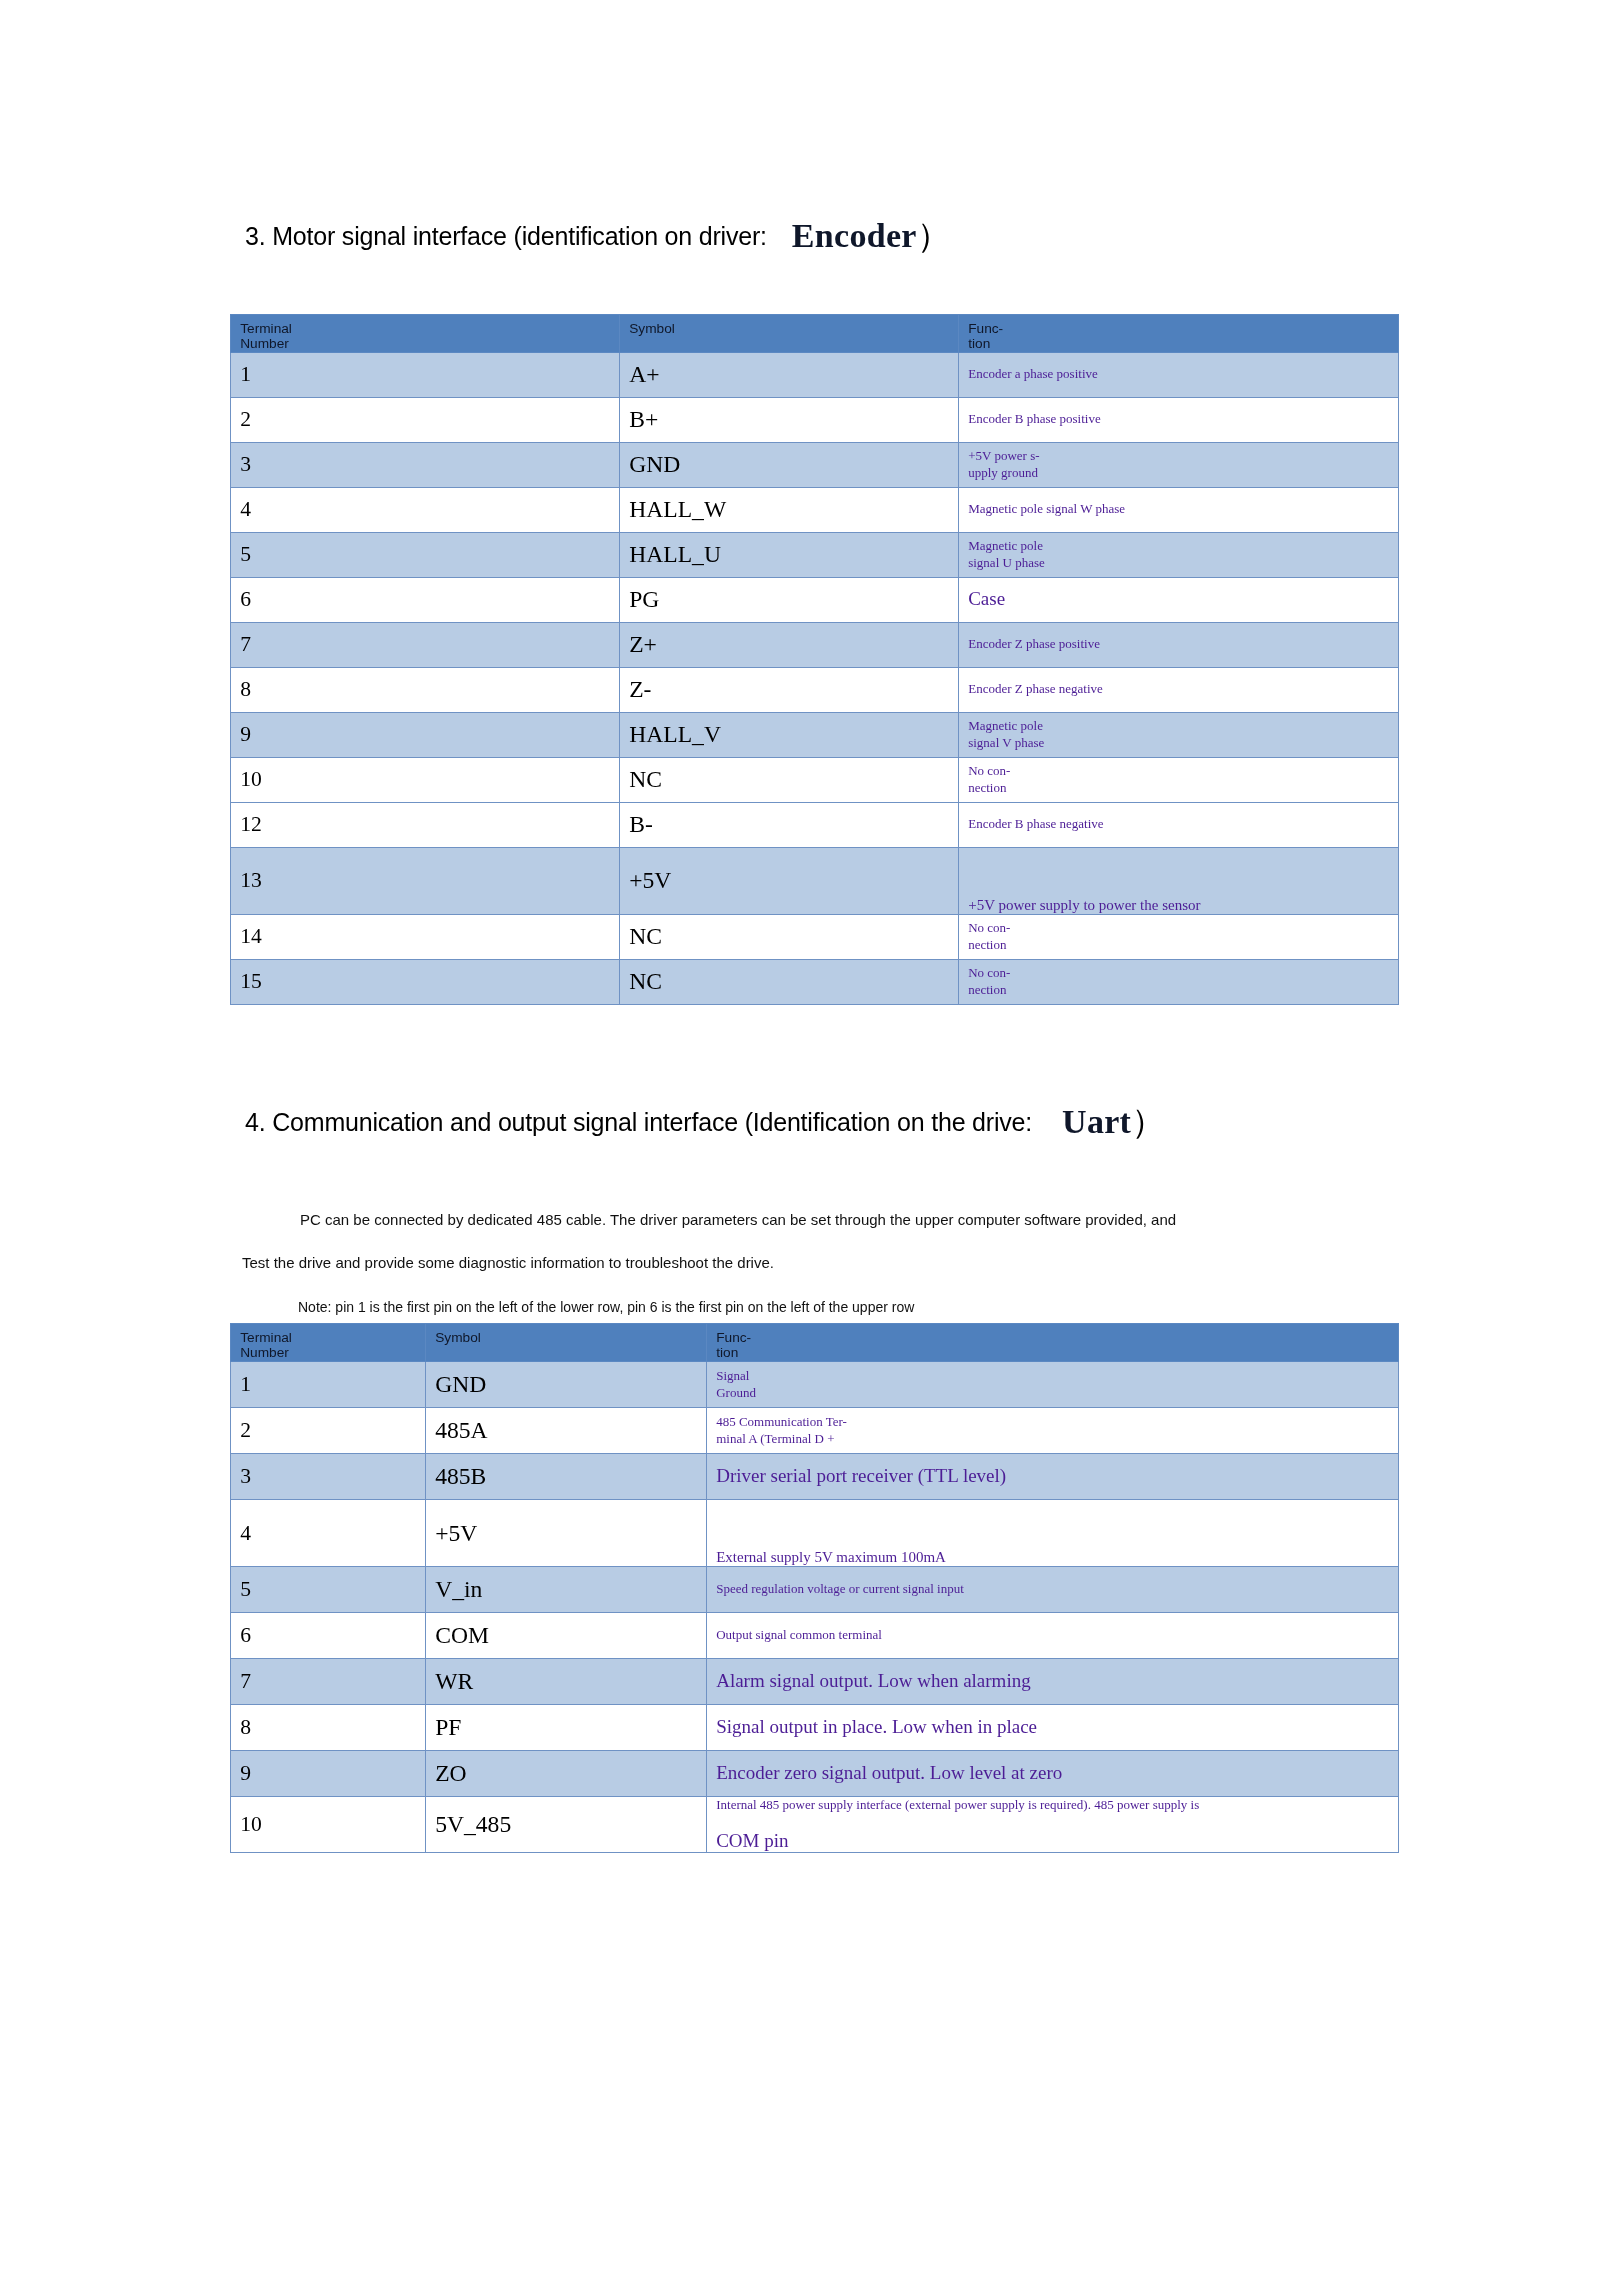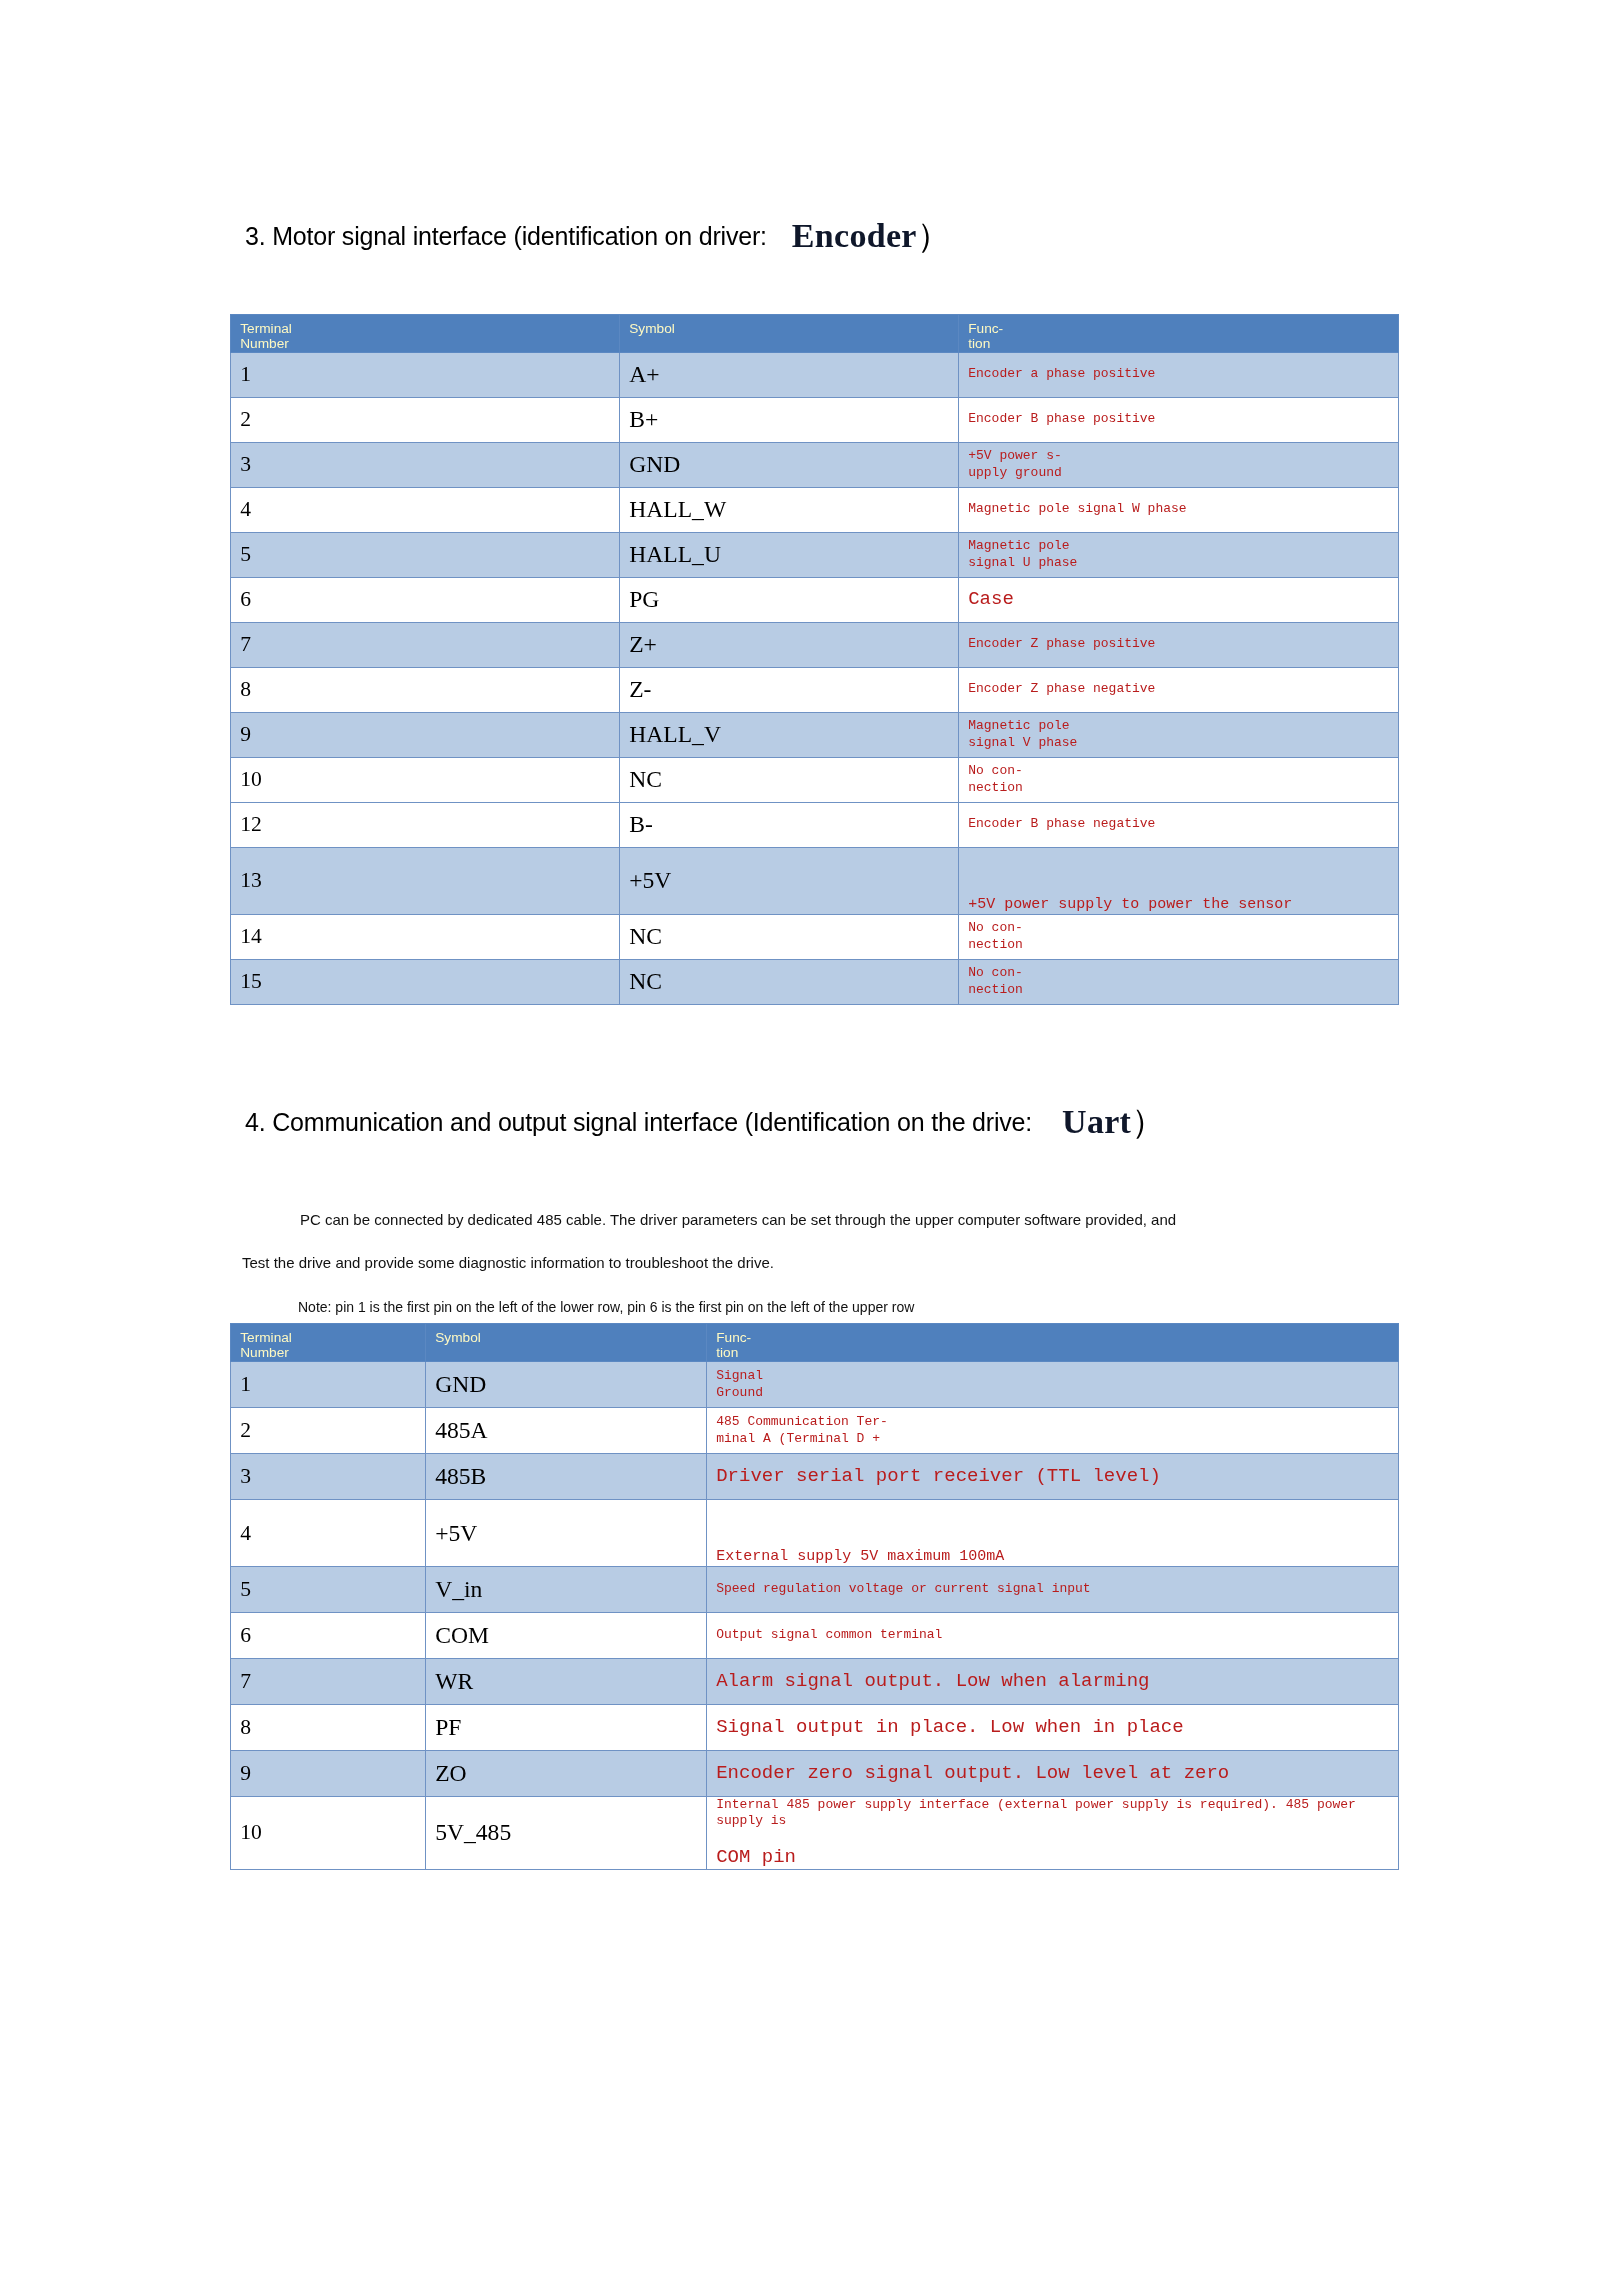--- a/index.html
+++ b/index.html
@@ -77,21 +77,21 @@
   }
   .tbl td, .tbl th {
     border: 1.3px solid #6f92c4;
     vertical-align: middle;
     padding: 0 9.2px;
     text-align: left;
     box-sizing: border-box;
   }
   .tbl thead th {
     background: #4f80bd;
-    color: #fef9c3;
+    color: #0f172a;
     font-family: "Liberation Sans", sans-serif;
     font-weight: 400;
     font-size: 13.7px;
     line-height: 1.12;
     vertical-align: top;
     padding-top: 5.9px;
     border-color: #5b88c2;
     margin-left: 34px;
   }
   .tbl tbody tr.odd td { background: #b8cce4; }
@@ -101,24 +101,24 @@
     font-family: "Liberation Serif", serif;
     font-size: 21.6px;
     color: #000;
   }
   .cell-sym {
     font-family: "Liberation Serif", serif;
     font-size: 23.6px;
     color: #000;
   }
   .cell-fn {
-    font-family: Liberation Mono, monospace;
+    font-family: Liberation Serif, serif;
     font-size: 13px;
     line-height: 1.25;
-    color: #b91c1c;
+    color: #4c1d95;
   }
   .cell-fn.big { font-size: 19px; line-height: 1.2; }
   .cell-fn.mid { font-size: 15px; line-height: 1.2; margin-top: 48px; }
 
   
   #table-encoder { left: 230px; top: 314px; width: 1168px; }
   #table-encoder thead th { height: 35px; }
   #table-encoder .c1 { width: 389px; }
   #table-encoder .c2 { width: 339px; }
   #table-encoder .c3 { width: 440px; }

